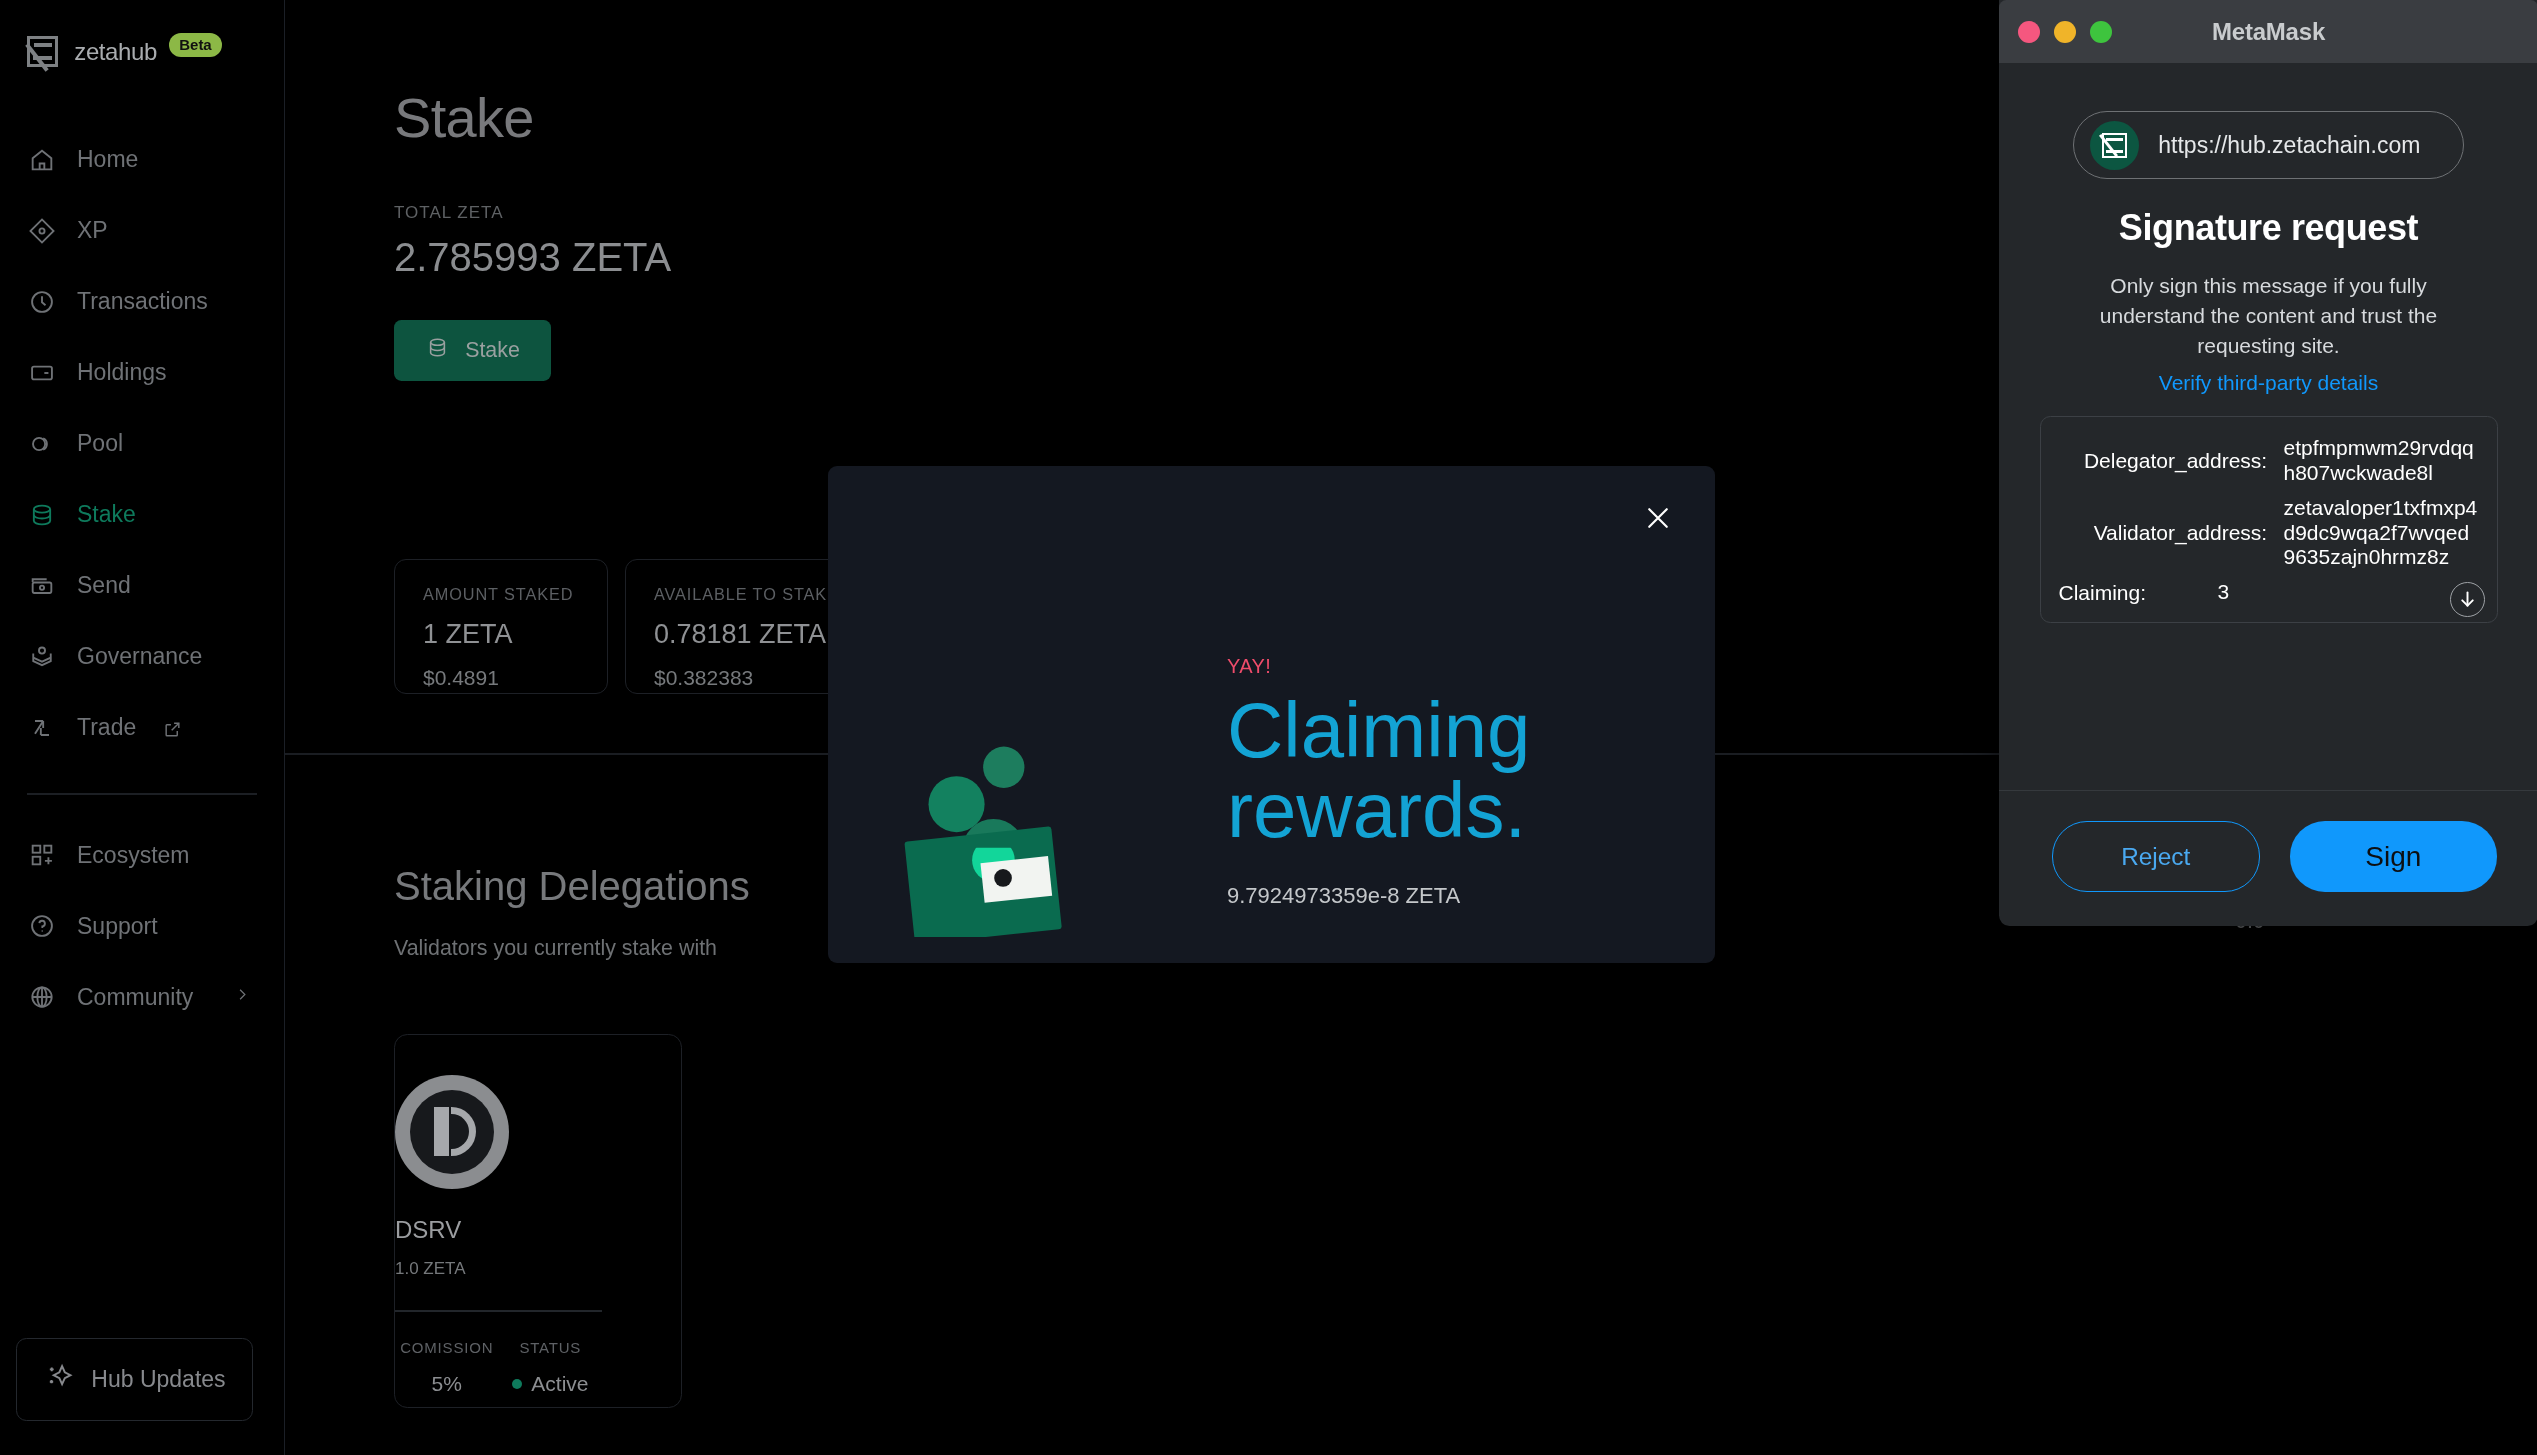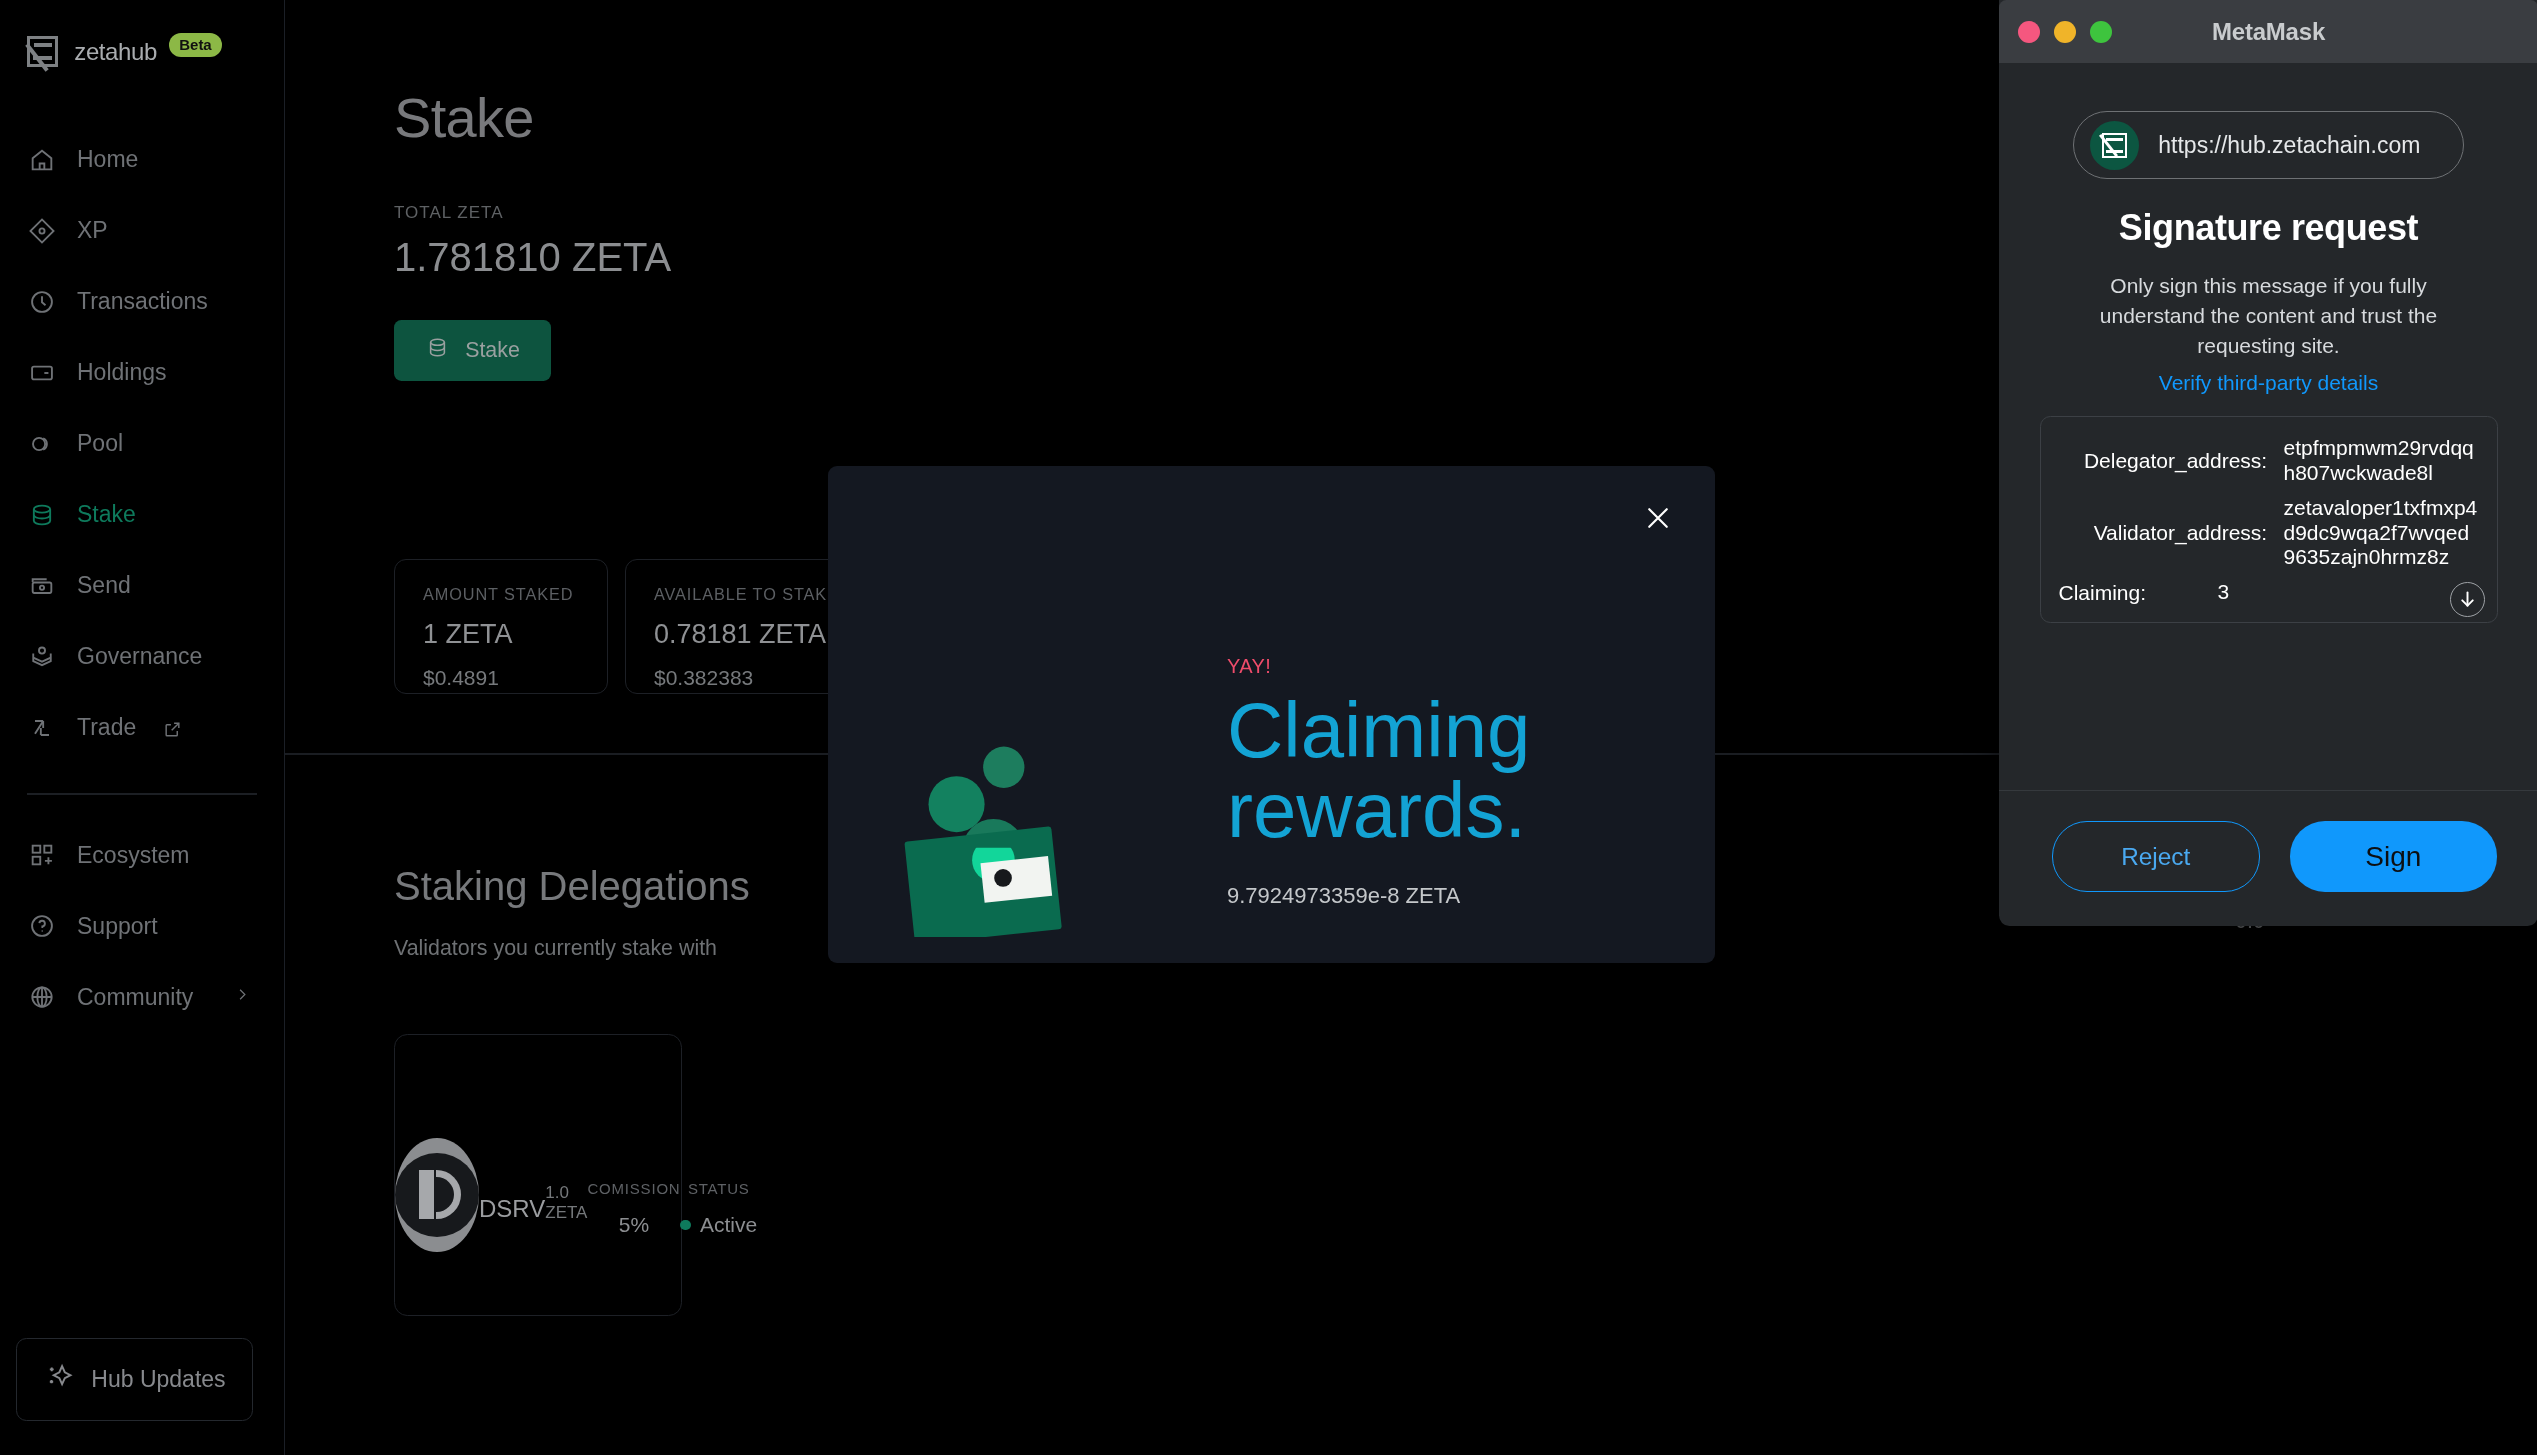--- a/index.html
+++ b/index.html
@@ -88,23 +88,23 @@
   .stat-card .sc-sub { font-size: 21px; color: #76797c; margin-top: 16px; }
   #stat-0 { left: 109px; width: 214px; }
   #stat-1 { left: 340px; width: 296px; }
 
   #main-divider { position: absolute; left: 0; right: 0; top: 753px; height: 1.5px; background: #1a1d22; }
 
   #section-title { position: absolute; left: 109px; top: 864px; font-size: 40px; color: #77797c; }
   #section-sub { position: absolute; left: 109px; top: 936px; font-size: 21.4px; color: #6e7174; }
 
   #validator-card {
-    position: absolute; left: 109px; top: 1034px; width: 288px; height: 282px;
+    position: absolute; left: 109px; top: 1034px; width: 288px; height: 374px;
     border: 1.5px solid #1d2026; border-radius: 13.3px;
-    display: flex; flex-direction: row; align-items: center; padding-top: 40px;
+    display: flex; flex-direction: column; padding-top: 40px;
     cursor: pointer;
   }
   #validator-avatar { width: 114px; height: 114px; border-radius: 50%; background: #8b8d90;
     display: flex; align-items: center; justify-content: center; }
   #validator-avatar .inner { width: 84px; height: 84px; border-radius: 50%; background: #17191c;
     display: flex; align-items: center; justify-content: center; position: relative; }
   #validator-avatar .bar { position: absolute; left: 24.4px; top: 17px; width: 15px; height: 49px; background: #a6a8ab; }
   #validator-avatar .dee { position: absolute; left: 41px; top: 17px; width: 25px; height: 49px;
     border: 7.4px solid #a6a8ab; border-left: none; border-radius: 0 25px 25px 0; }
   #validator-name { font-size: 24px; color: #9b9da0; margin-top: 27px; }
@@ -366,21 +366,21 @@
   <svg id="deco" viewBox="0 0 3047 1968" preserveAspectRatio="none">
     <circle cx="2674" cy="598" r="110" fill="#0c7a94"></circle>
     <circle cx="2674" cy="598" r="38" fill="#000000"></circle>
     <circle cx="2840" cy="560" r="250" fill="#0a3d32"></circle>
     <path d="M2530 308 h26 v24 h24 v26 h-24 v24 h-26 v-24 h-24 v-26 h24 z" fill="#4f8436"></path>
     <circle cx="2455" cy="487" r="32" fill="none" stroke="#116b80" stroke-width="16"></circle>
   </svg>
 
   <div id="page-title">Stake</div>
   <div id="total-label">TOTAL ZETA</div>
-  <div id="total-value">1.781810 ZETA</div>
+  <div id="total-value">2.785993 ZETA</div>
 
   <button id="stake-btn">
     <span><svg viewBox="0 0 24 24" fill="none" stroke="currentColor" stroke-width="1.5">
           <ellipse cx="12" cy="7" rx="6.6" ry="2.9"></ellipse>
           <path d="M5.4 7v10c0 1.6 3 2.9 6.6 2.9s6.6-1.3 6.6-2.9V7"></path>
           <path d="M5.4 12c0 1.6 3 2.9 6.6 2.9s6.6-1.3 6.6-2.9"></path>
         </svg></span>
     <span>Stake</span>
   </button>
 

